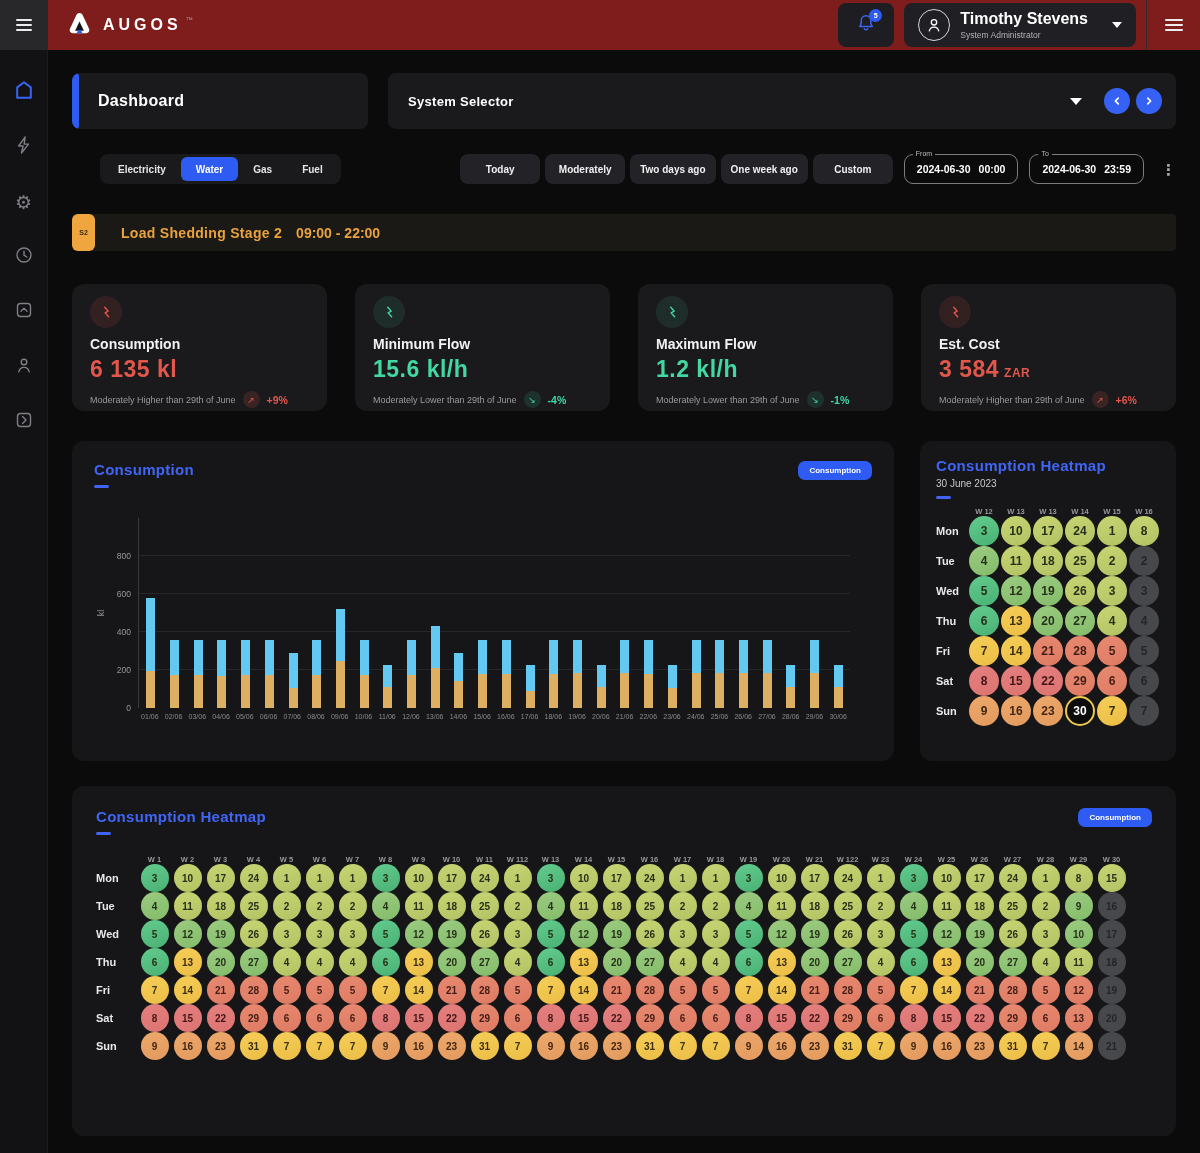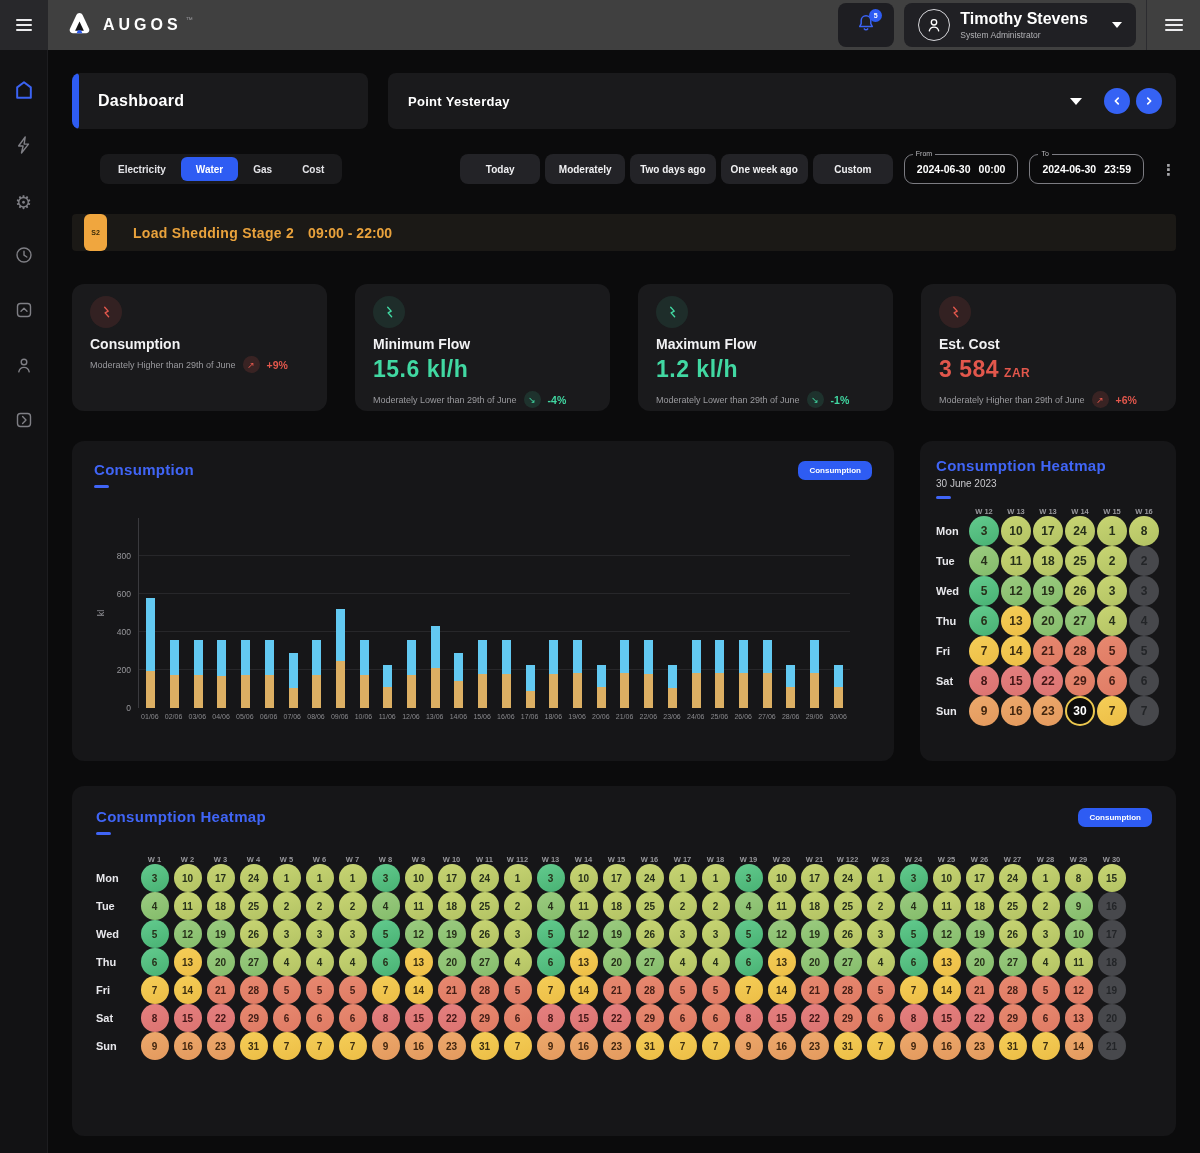--- a/index.html
+++ b/index.html
@@ -1,21 +1,21 @@
 <!DOCTYPE html>
 <html><head>
 <meta charset="utf-8">
 <style>
   * { box-sizing: border-box; margin: 0; padding: 0; }
   html,body { background:#000; }
   body { font-family:"Liberation Sans","DejaVu Sans",sans-serif; color:#e8e8ea; }
   .app { position:relative; width:1200px; height:1153px; background:#0b0b0c; overflow:hidden; }
 
   
-  .topbar { height:50px; background:#404040; display:flex; align-items:center; }
+  .topbar { height:50px; background:#7f1d1d; display:flex; align-items:center; }
   .tb-tile { width:48px; height:50px; background:#28282b; display:flex; align-items:center; justify-content:center; cursor:pointer; }
   .burger { display:flex; flex-direction:column; gap:3px; }
   .burger i { display:block; width:16px; height:2px; background:#ececee; border-radius:1px; }
   .brand { display:flex; align-items:center; gap:10px; margin-left:18px; }
   .brand-name { font-size:16px; font-weight:bold; letter-spacing:4px; color:#fff; }
   .tm { font-size:7px; color:#9a9a9e; align-self:flex-start; margin-top:6px; margin-left:-6px; }
   .tb-right { margin-left:auto; display:flex; align-items:center; height:50px; }
   .bell-box { position:relative; width:56px; height:44px; background:#1e1e22; border-radius:8px; display:flex; align-items:center; justify-content:center; cursor:pointer; }
   .bell-badge { position:absolute; top:6px; right:12px; min-width:13px; height:13px; border-radius:50%; background:#2e5cf3; color:#fff; font-size:7px; font-weight:bold; display:flex; align-items:center; justify-content:center; }
   .user-box { display:flex; align-items:center; gap:10px; background:#202024; border-radius:8px; height:44px; margin-left:10px; padding:0 14px; cursor:pointer; }
@@ -51,21 +51,21 @@
   .tabs { display:flex; background:#1a1a1c; border-radius:8px; padding:3px; margin-left:28px; }
   .tab { border:none; background:transparent; color:#e4e4e8; font-family:inherit; font-size:10px; font-weight:bold; padding:0 15px; height:24px; border-radius:6px; cursor:pointer; }
   .tab.active { background:#2e5cf3; color:#fff; }
   .time-group { margin-left:auto; display:flex; align-items:center; gap:5px; }
   .tf-btn { min-width:80px; height:30px; border:none; border-radius:8px; background:#232327; color:#f0f0f2; font-family:inherit; font-size:10px; font-weight:bold; padding:0 10px; cursor:pointer; }
   .date-field { position:relative; height:30px; border:1px solid #7c7c82; border-radius:9px; display:flex; align-items:center; gap:8px; padding:0 12px; margin-left:6px; font-size:10.5px; font-weight:bold; color:#fff; cursor:pointer; }
   .df-label { position:absolute; top:-5px; left:8px; font-size:7px; font-weight:normal; color:#bcbcc0; background:#0b0b0c; padding:0 3px; }
   .dots { margin-left:12px; color:#a8a8ac; font-size:15px; font-weight:bold; cursor:pointer; line-height:1; }
 
   
-  .alert { margin-top:30px; height:37px; background:#1b1916; border-radius:4px; display:flex; align-items:center; overflow:hidden;padding-left:12px; }
+  .alert { margin-top:30px; height:37px; background:#1b1916; border-radius:4px; display:flex; align-items:center; overflow:hidden; }
   .alert-badge { width:23px; height:100%; background:#f0a63e; border-radius:6px; display:flex; align-items:center; justify-content:center; font-size:7px; font-weight:bold; color:#3a2a08; }
   .alert-text { margin-left:26px; font-size:14px; font-weight:bold; color:#e9a23c; letter-spacing:.3px; }
   .alert-time { margin-left:14px; font-size:14px; font-weight:bold; color:#e9a23c; }
 
   
   .stats-row { margin-top:33px; display:grid; grid-template-columns:repeat(4,1fr); gap:28px; }
   .stat-card { height:127px; background:#1a1a1c; border-radius:12px; padding:12px 18px; overflow:hidden; }
   .stat-icon { width:32px; height:32px; border-radius:50%; display:flex; align-items:center; justify-content:center; margin-bottom:8px; }
   .stat-icon.red { background:rgba(226,87,76,.13); }
   .stat-icon.green { background:rgba(65,216,162,.10); }
@@ -229,41 +229,41 @@
     </nav>
 
     <main class="main">
 
       <div class="row1">
         <div class="title-card">
           <span class="title-accent"></span>
           <h1>Dashboard</h1>
         </div>
         <div class="point-selector">
-          <span class="ps-label">Point Yesterday</span>
+          <span class="ps-label">System Selector</span>
           <span class="ps-caret"></span>
           <button class="circle-btn">
               <svg width="10" height="10" viewBox="0 0 12 12">
                 <path d="M7.5 2.5 4 6l3.5 3.5"></path>
               </svg>
             </button>
           <button class="circle-btn">
               <svg width="10" height="10" viewBox="0 0 12 12">
                 <path d="M4.5 2.5 8 6l-3.5 3.5"></path>
               </svg>
             </button>
         </div>
       </div>
 
       <div class="row2">
         <div class="tabs">
             <button class="tab">Electricity</button>
             <button class="tab active">Water</button>
             <button class="tab">Gas</button>
-            <button class="tab">Cost</button>
+            <button class="tab">Fuel</button>
           </div>
         <div class="time-group">
           <span style="display:flex;gap:5px">
               <button class="tf-btn">Today</button>
               <button class="tf-btn">Moderately</button>
               <button class="tf-btn">Two days ago</button>
               <button class="tf-btn">One week ago</button>
               <button class="tf-btn">Custom</button>
             </span>
           <div class="date-field">
@@ -287,20 +287,21 @@
       </div>
 
       <div class="stats-row">
           <div class="stat-card">
             <div class="stat-icon red">
               <svg width="14" height="14" viewBox="0 0 16 16">
                 <polyline points="6.5,2.5 10.5,7 7,9 11,13.5"></polyline>
               </svg>
             </div>
             <div class="stat-title">Consumption</div>
+            <div class="stat-value red">6 135 kl</div>
             <div class="stat-note">
               <span>Moderately Higher than 29th of June</span>
               <span class="trend-dot red">↗</span>
               <span class="delta red">+9%</span>
             </div>
           </div>
           <div class="stat-card">
             <div class="stat-icon green">
               <svg width="14" height="14" viewBox="0 0 16 16">
                 <polyline points="6.5,2.5 10.5,7 7,9 11,13.5"></polyline>

